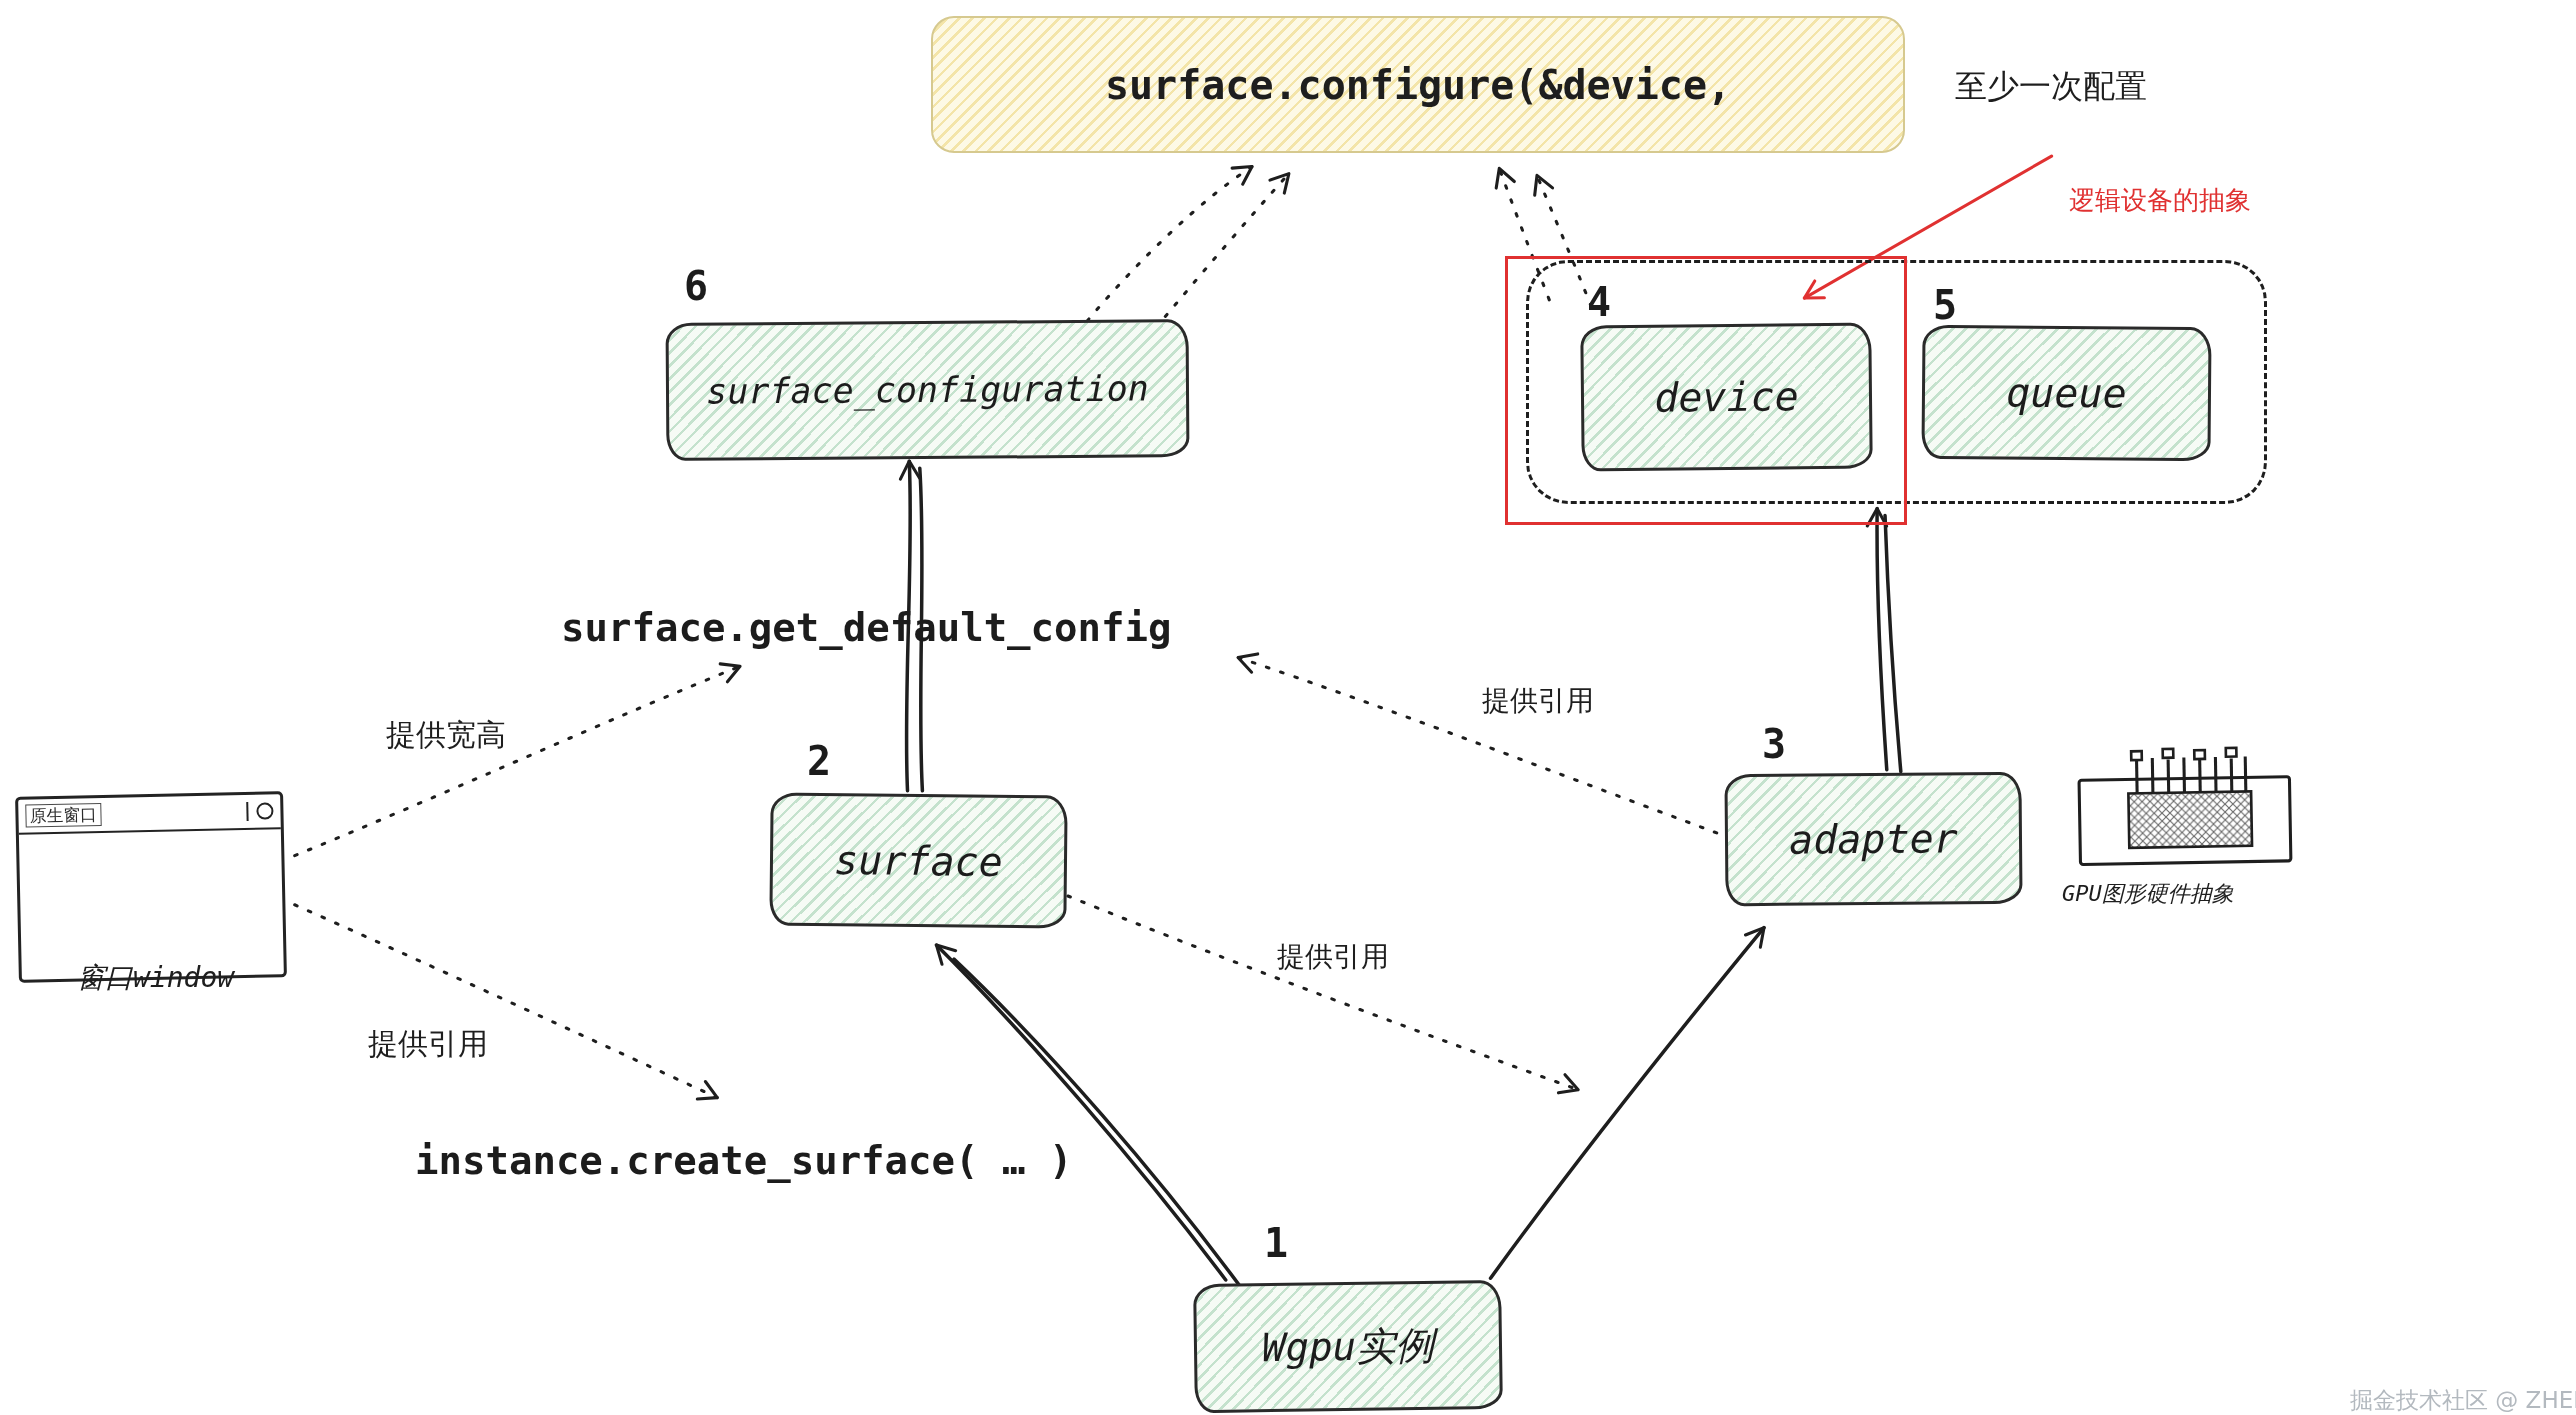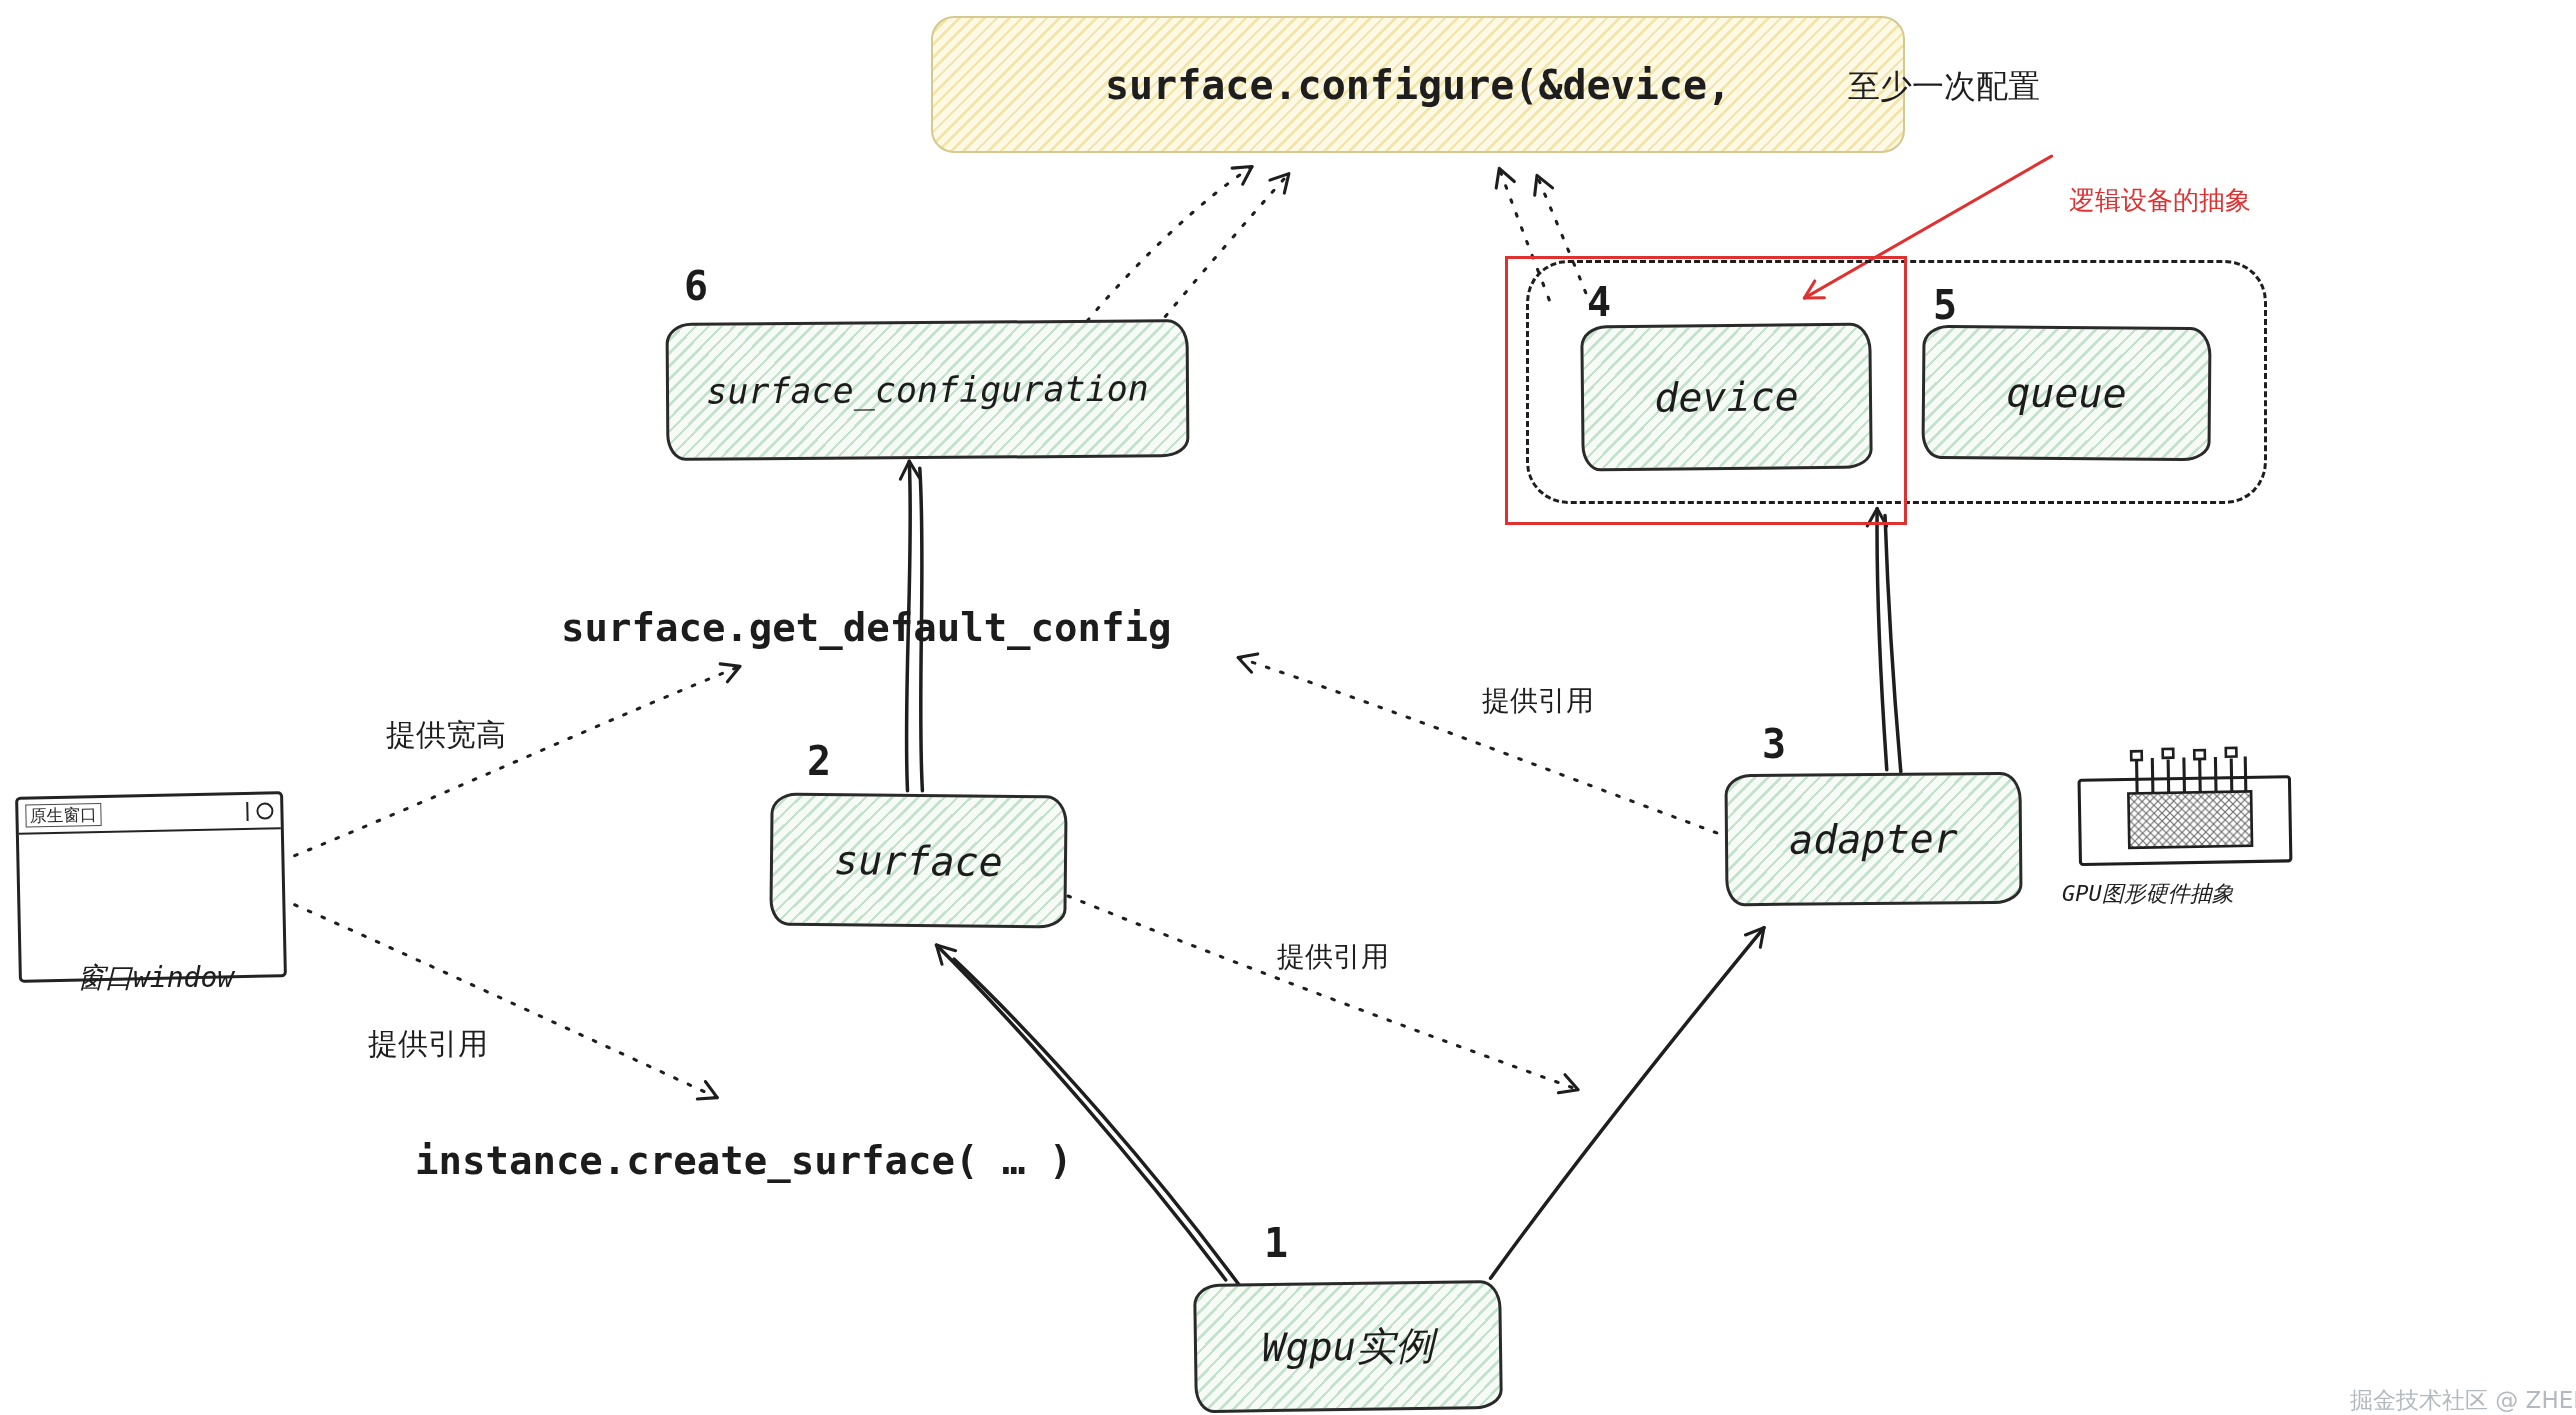--- a/index.html
+++ b/index.html
@@ -140,21 +140,21 @@
         <rect x="2504" y="856" width="12" height="10" fill="#fff"></rect>
         <rect x="2540" y="854" width="12" height="10" fill="#fff"></rect>
       </g>
     </g>
   </svg>
 
   <div class="codebox">
     <span>surface.configure(&amp;device,</span>
   </div>
 
-  <div class="cn" style="left:1848px; top:65px; font-size:32px;">至少一次配置</div>
+  <div class="cn" style="left:1955px; top:65px; font-size:32px;">至少一次配置</div>
 
   <div class="red-note">逻辑设备的抽象</div>
 
   <div class="dashed-group"></div>
 
   <div class="red-rect"></div>
 
   <div class="num" style="left:1587px; top:279px;">4</div>
   <div class="node" style="left:1581px; top:324px; width:285px; height:140px; transform:rotate(-0.6deg);">
     <span class="node-label">device</span>

